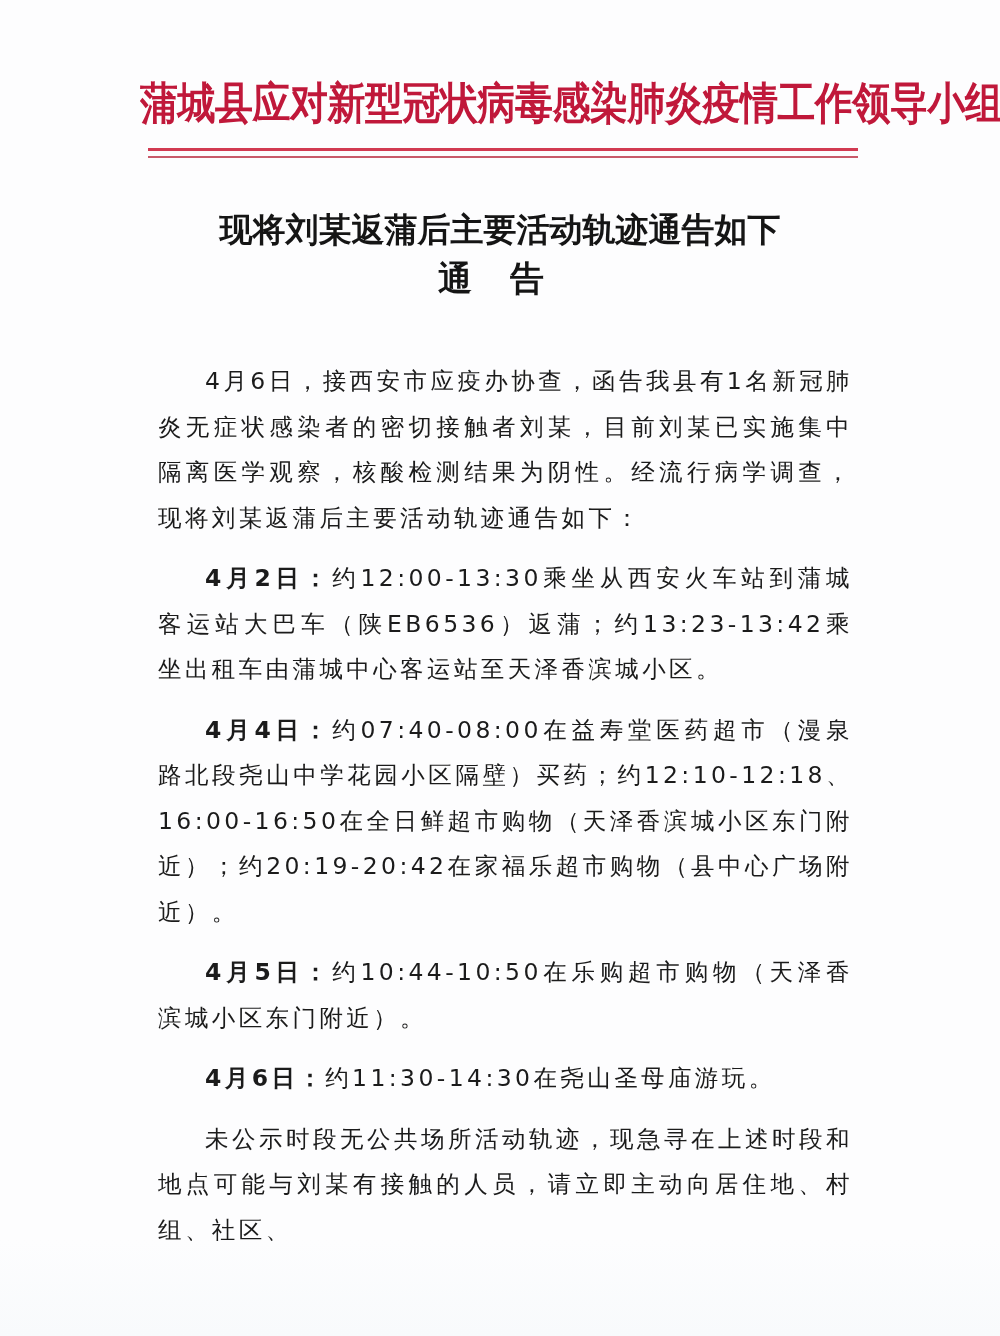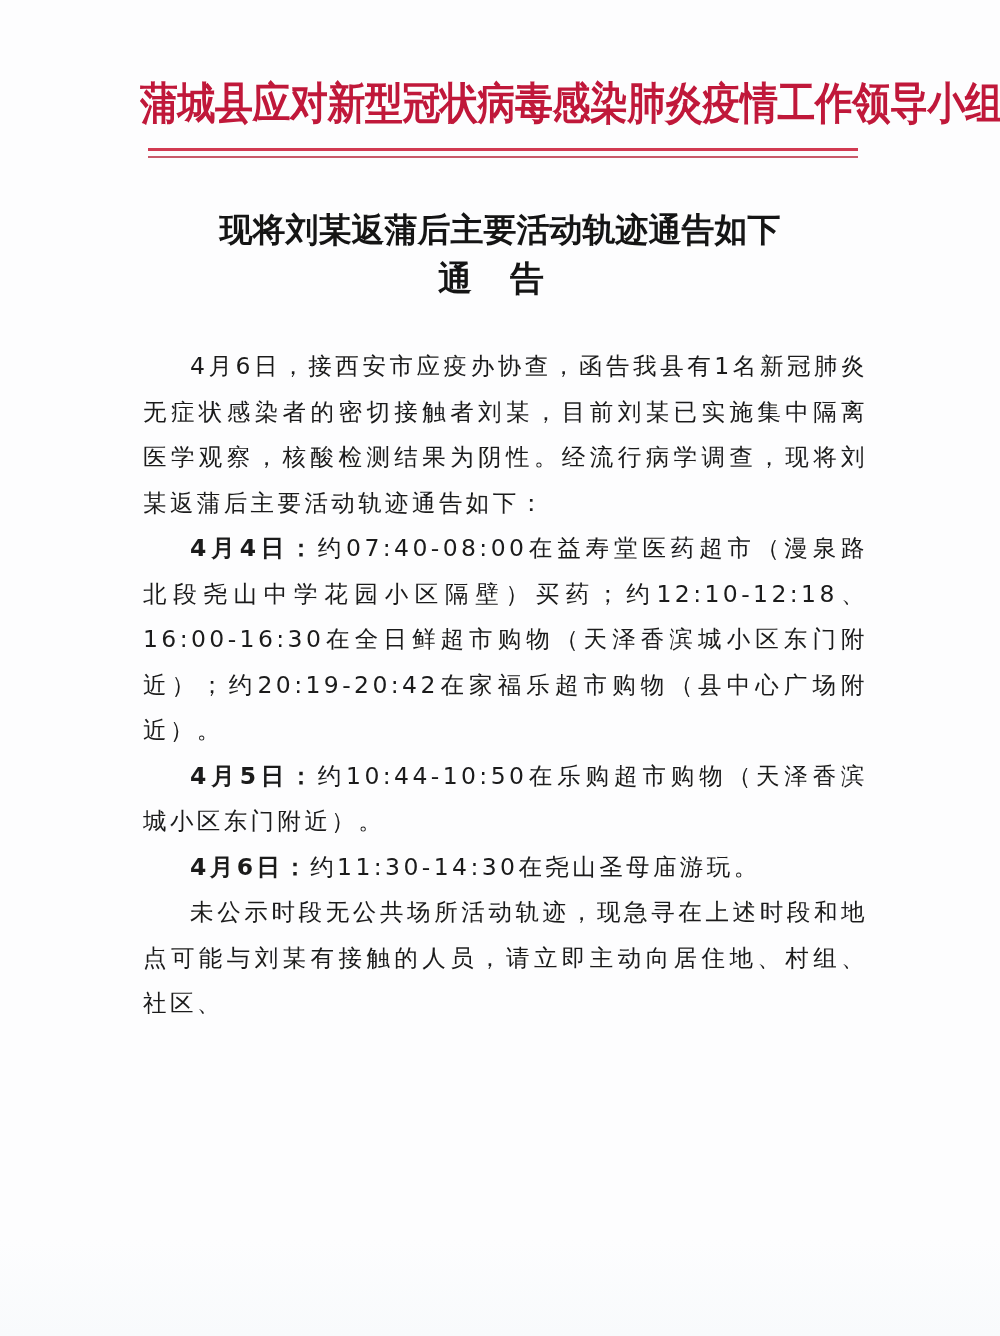--- a/index.html
+++ b/index.html
@@ -64,21 +64,21 @@
       top: 344px;
       width: 725px;
       font-family: "DejaVu Sans", "Liberation Sans", sans-serif;
       font-size: 23.5px;
       line-height: 45.5px;
       color: #1b1b1b;
       letter-spacing: 3.4px;
       text-align: justify;
     }
     .para {
-      margin: 0;
+      margin: 15px;
       text-indent: 2em;
     }
     .para .date {
       font-weight: bold;
     }
     .bottom-fade {
       position: absolute;
       left: 0; top: 1240px;
       width: 1000px; height: 96px;
       background: linear-gradient(to bottom, rgba(252,253,255,0) 0%, #f8fafc 100%);
@@ -91,20 +91,21 @@
 
   <div class="header-org">蒲城县应对新型冠状病毒感染肺炎疫情工作领导小组办公室</div>
   <div class="red-rule thick"></div>
   <div class="red-rule thin"></div>
 
   <div class="title line1">现将刘某返蒲后主要活动轨迹通告如下</div>
   <div class="title line2">通告</div>
 
   <div class="body-text">
     <p class="para"><span>4月6日</span><span>，接西安市应疫办协查，函告我县有1名新冠肺炎无症状感染者的密切接触者刘某，目前刘某已实施集中隔离医学观察，核酸检测结果为阴性。经流行病学调查，现将刘某返蒲后主要活动轨迹通告如下：</span></p>
-    <p class="para"><span class="date">4月4日：</span><span>约07:40-08:00在益寿堂医药超市（漫泉路北段尧山中学花园小区隔壁）买药；约12:10-12:18、16:00-16:30在全日鲜超市购物（天泽香滨城小区东门附近）；约20:19-20:42在家福乐超市购物（县中心广场附近）。</span></p>
+    <p class="para"><span class="date">4月2日：</span><span>约12:00-13:30乘坐从西安火车站到蒲城客运站大巴车（陕EB6536）返蒲；约13:23-13:42乘坐出租车由蒲城中心客运站至天泽香滨城小区。</span></p>
+    <p class="para"><span class="date">4月4日：</span><span>约07:40-08:00在益寿堂医药超市（漫泉路北段尧山中学花园小区隔壁）买药；约12:10-12:18、16:00-16:50在全日鲜超市购物（天泽香滨城小区东门附近）；约20:19-20:42在家福乐超市购物（县中心广场附近）。</span></p>
     <p class="para"><span class="date">4月5日：</span><span>约10:44-10:50在乐购超市购物（天泽香滨城小区东门附近）。</span></p>
     <p class="para"><span class="date">4月6日：</span><span>约11:30-14:30在尧山圣母庙游玩。</span></p>
     <p class="para"><span></span><span>未公示时段无公共场所活动轨迹，现急寻在上述时段和地点可能与刘某有接触的人员，请立即主动向居住地、村组、社区、</span></p>
   </div>
 
   <div class="bottom-fade"></div>
 </div>
 
 </body></html>

